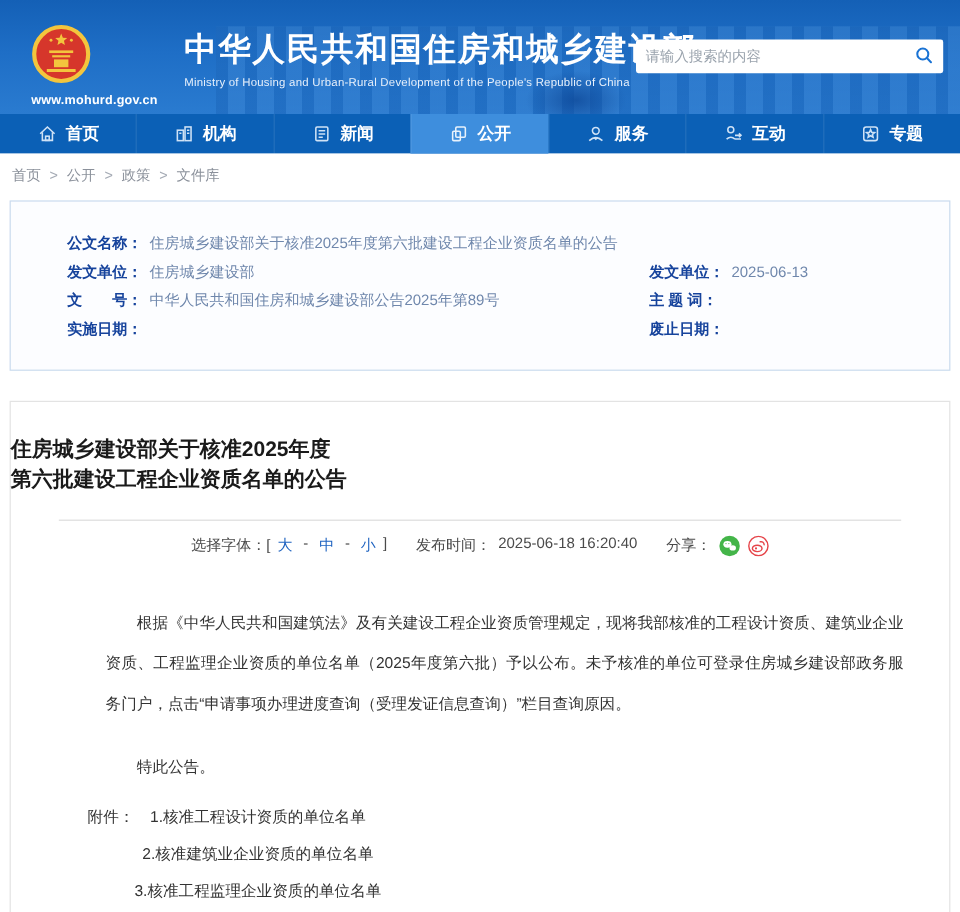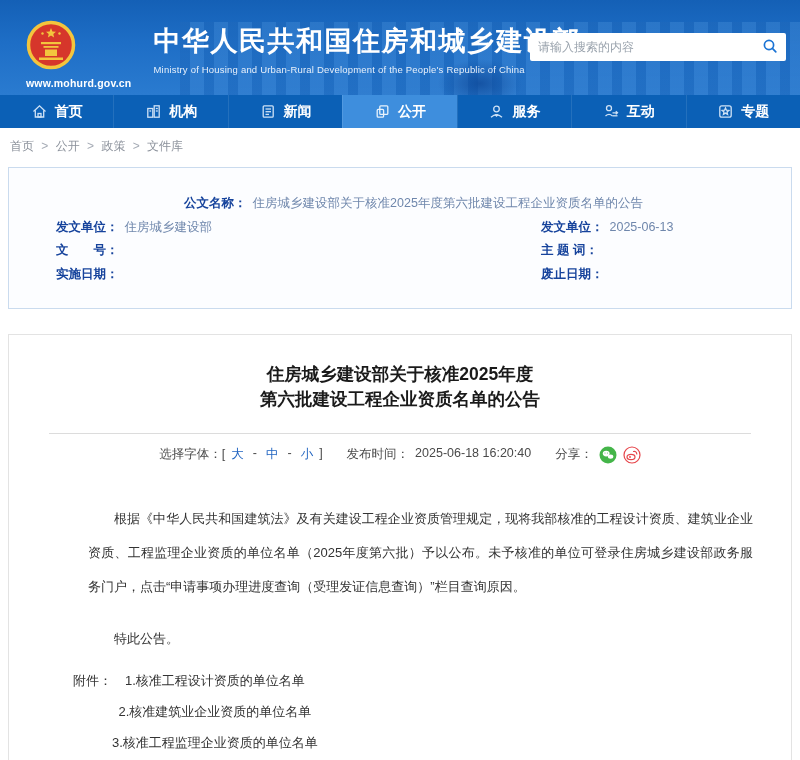--- a/index.html
+++ b/index.html
@@ -54,31 +54,31 @@
   
   .breadcrumb { padding:10px 0 8px 10px; font-size:12px; color:#8b919b; background:#fff; }
   .breadcrumb span { margin-right:4px; }
   .crumb-sep { color:#a5abb5; margin-right:4px; }
   
   .doc-info {
     margin:4px 8px 0 8px; height:142px;
     background:#fcfdff; border:1px solid #cadbee; padding:24px 20px 0 47px;
     font-size:12.5px;
   }
-  .info-row { display:flex; height:23.5px; line-height:23.5px;justify-content:center; }
+  .info-row { display:flex; height:23.5px; line-height:23.5px; }
   .info-cell-l { width:485px; display:flex; }
   .info-cell-r { flex:1; display:flex; }
   .info-label { color:#16439c; font-weight:bold; white-space:pre; }
   .info-value { color:#6f87ac; margin-left:6px; }
   
   .article-panel {
     margin:25px 8px 0 8px; height:500px;
     background:#fff; border:1px solid #e3e3e3; padding-top:27px;
   }
-  .article-title { text-align:center; font-size:17.5px; font-weight:bold; color:#1a1a1a; line-height:25px; }
+  .article-title { font-size:17.5px; font-weight:bold; color:#1a1a1a; line-height:25px; }
   .article-divider { border-top:1px solid #dcdcdc; margin:21px 40px 0 40px; }
   .article-meta {
     margin-top:12px; text-align:center; font-size:12.5px; color:#4a4a4a;
     display:flex; align-items:flex-start; justify-content:center; gap:6px;
   }
   .font-size-link { color:#1f63c0; cursor:pointer; }
   .font-sep { color:#4a4a4a; margin:0 3px; }
   .meta-label { color:#4a4a4a; margin-left:18px; }
   .meta-label.first { margin-left:0; }
   .share-icons { display:flex; gap:6px; align-items:center; }
@@ -230,20 +230,21 @@
       <span class="info-value">住房城乡建设部</span>
     </div>
     <div class="info-cell-r">
       <span class="info-label">发文单位：</span>
       <span class="info-value">2025-06-13</span>
     </div>
   </div>
   <div class="info-row">
     <div class="info-cell-l">
       <span class="info-label">文　　号：</span>
+      <span class="info-value">中华人民共和国住房和城乡建设部公告2025年第89号</span>
     </div>
     <div class="info-cell-r">
       <span class="info-label">主 题 词：</span>
       <span class="info-value"></span>
     </div>
   </div>
   <div class="info-row">
     <div class="info-cell-l">
       <span class="info-label">实施日期：</span>
       <span class="info-value"></span>

